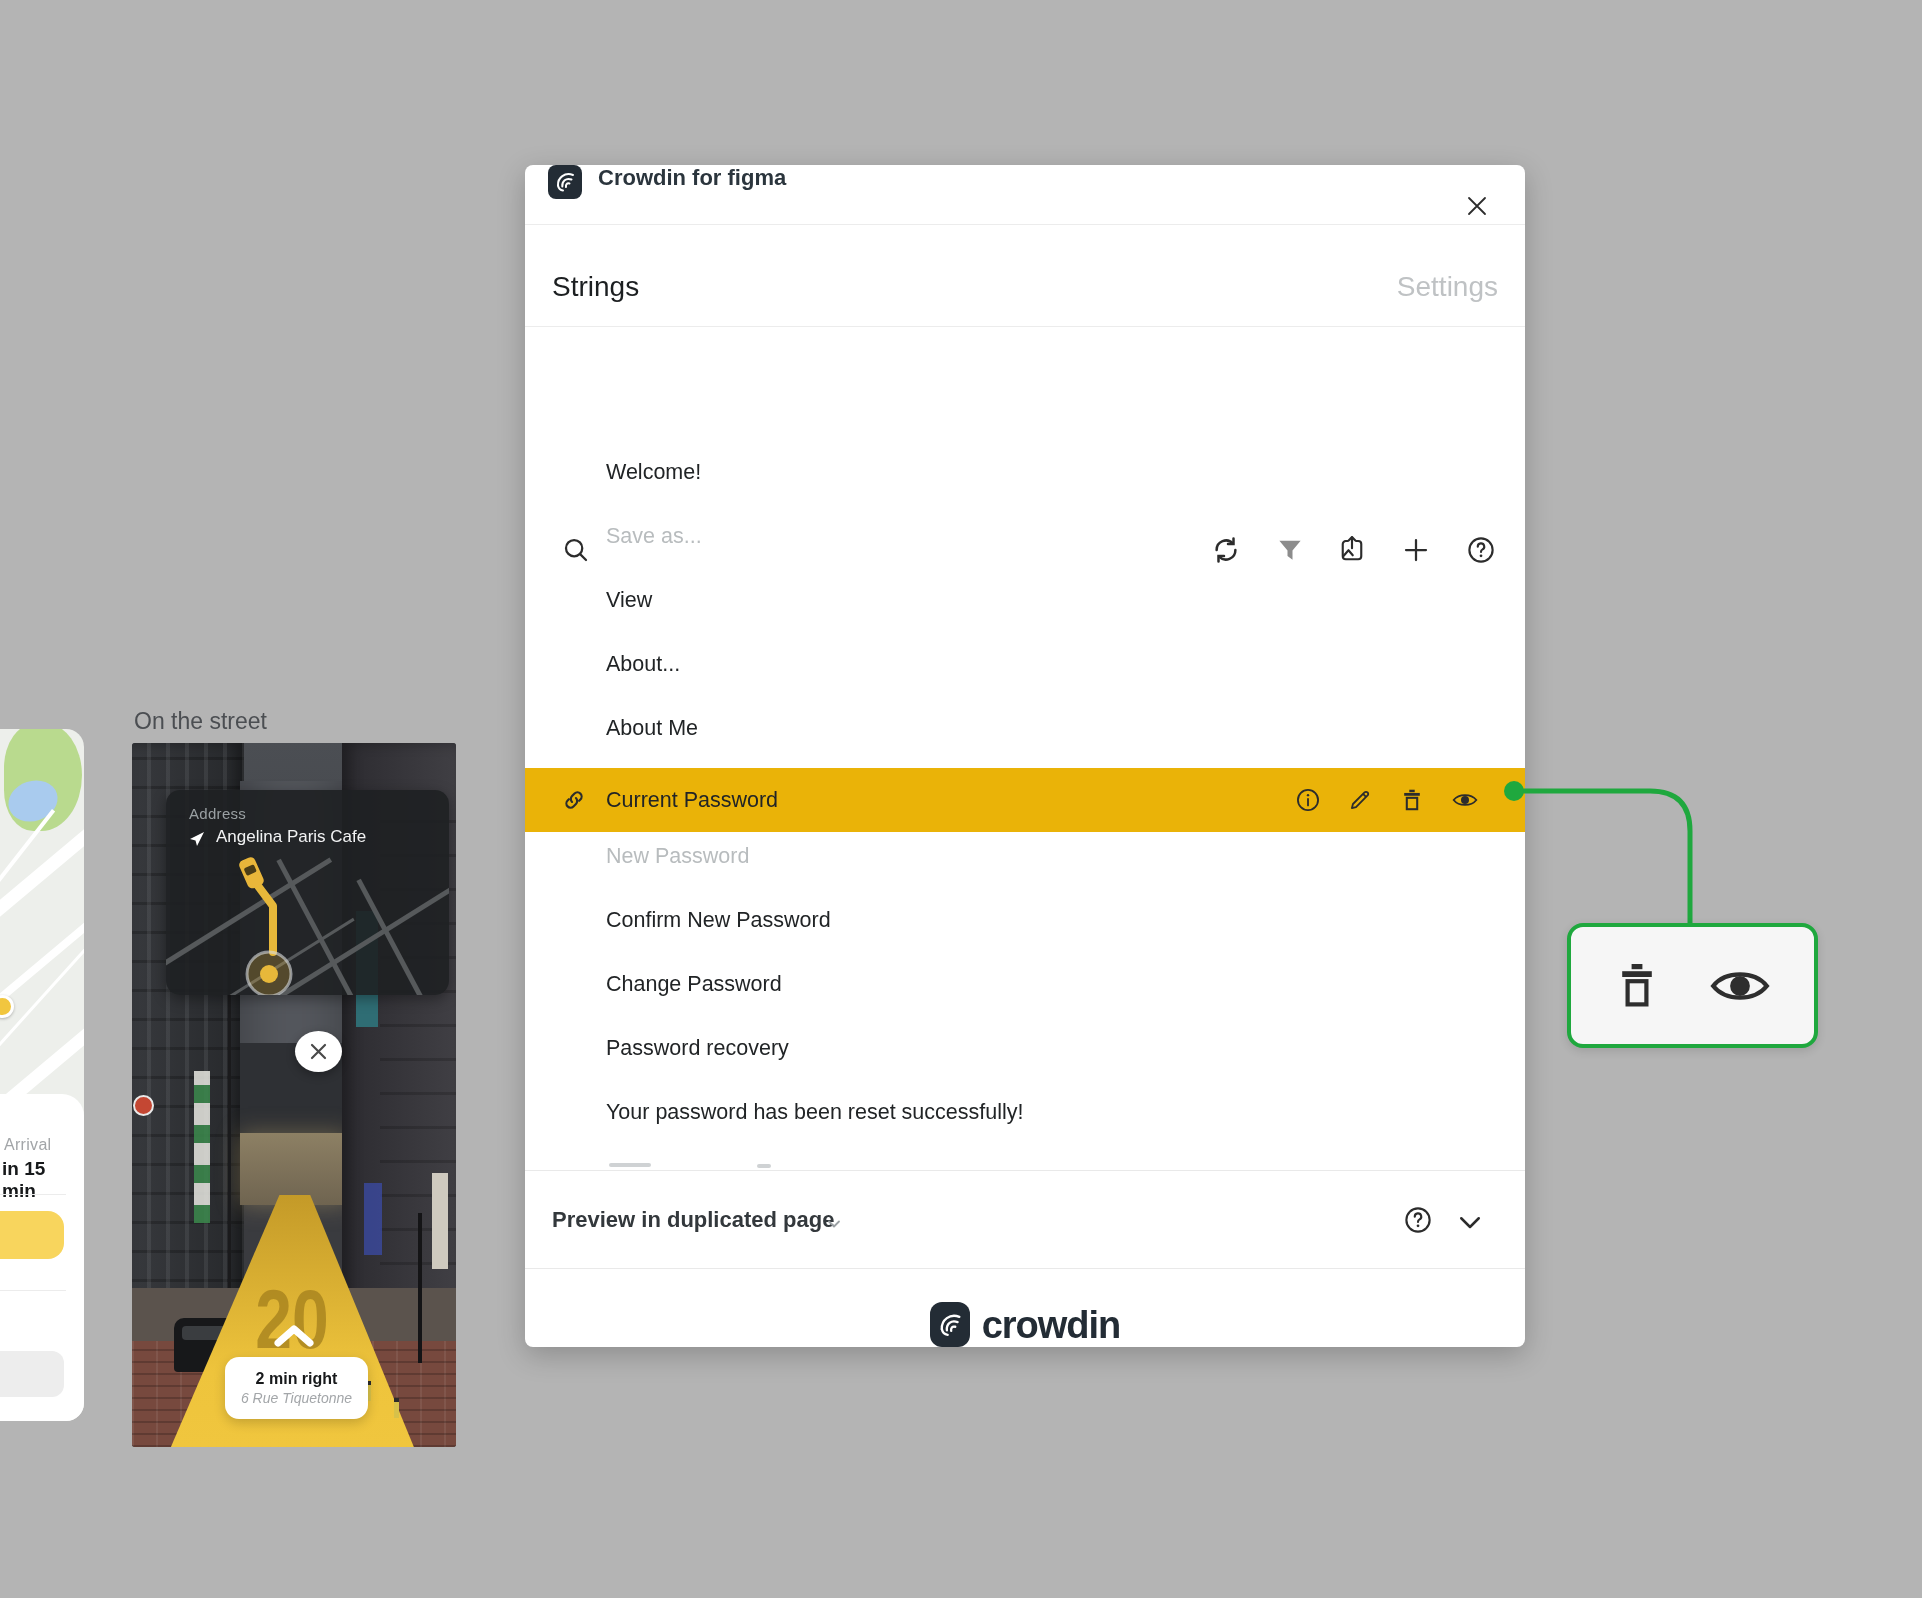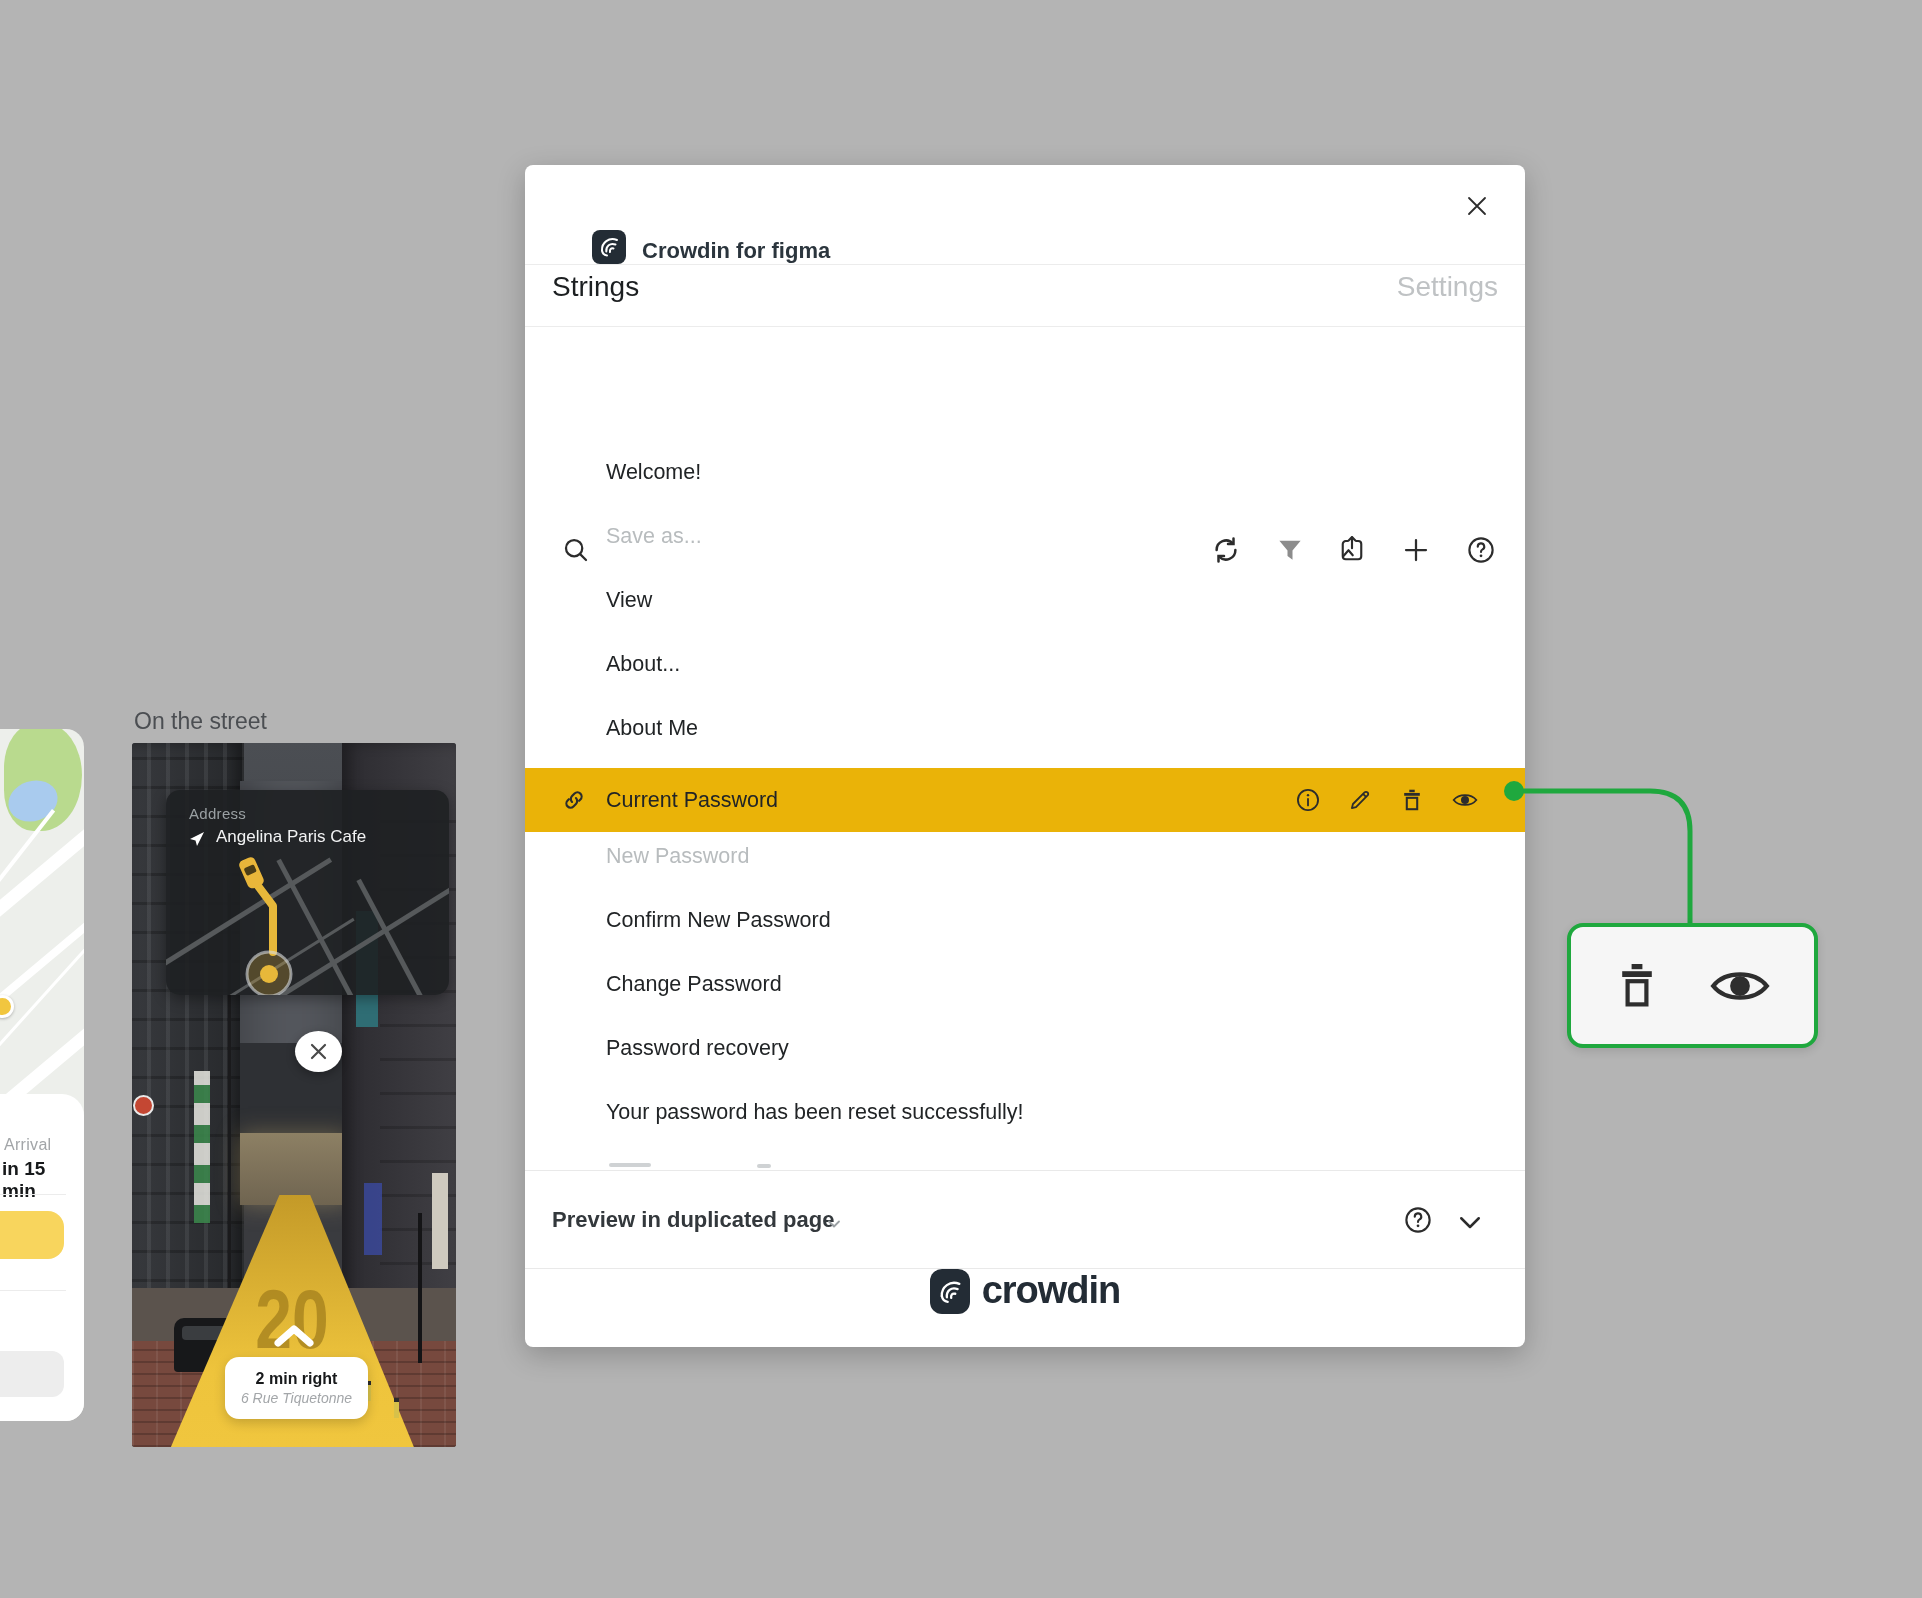--- a/index.html
+++ b/index.html
@@ -76,22 +76,22 @@
   .dir-card { position:absolute; left:93px; top:614px; width:143px; height:62px; background:#fff; border-radius:14px;
               display:flex; flex-direction:column; align-items:center; justify-content:center; gap:2px;
               box-shadow:0 4px 12px rgba(0,0,0,.18); }
   .dir-card .p { font-size:16px; font-weight:bold; color:#17191b; }
   .dir-card .s { font-size:14px; color:#a3a6a9;font-style:italic; }
   .chev-up { position:absolute; left:140px; top:582px; }
 
   
   .modal { left:525px; top:165px; width:1000px; height:1182px; background:#ffffff; border-radius:8px;
            box-shadow:0 8px 28px rgba(0,0,0,.22); }
-  .m-header { position:absolute; left:0; top:0; width:100%; height:100px; border-bottom:1px solid #ececec;
-              display:flex; align-items:flex-end;padding-left:44px; }
+  .m-header { position:absolute; left:0; top:0; width:100%; height:60px; border-bottom:1px solid #ececec;
+              display:flex; align-items:flex-start; }
   .m-logo { width:34px; height:34px; margin-left:23px; background:#232c35; border-radius:8px;
             display:flex; align-items:center; justify-content:center; }
   .m-title { margin-left:16px; font-size:22px; font-weight:bold; color:#2b353d; }
   .m-close { position:absolute; right:33px; top:26px; width:30px; height:30px; display:flex; align-items:center; justify-content:center; cursor:pointer; }
   .m-tabs { position:absolute; left:0; top:82px; width:100%; height:80px; border-bottom:1px solid #ececec;
             display:flex; align-items:center; justify-content:space-between; padding:0 27px; }
   .tab-strings  { font-size:28px; color:#1c1f21; }
   .tab-settings { font-size:28px; color:#bfc2c4; }
   .m-toolbar { position:absolute; left:0; top:162px; width:100%; height:122px; }
   .search-glyph { position:absolute; left:36px; top:208px; color:#2c2c2c; }
@@ -112,21 +112,21 @@
   .row-actions { position:absolute; right:46px; top:0; height:64px; display:flex; align-items:center; gap:26px; color:#2c2c2c; }
   .remnant { position:absolute; background:#cfd2d4; height:4px; border-radius:2px; }
 
   .m-footer { position:absolute; left:0; top:1005px; width:100%; height:98px; border-top:1px solid #e9e9e9; }
   .f-label { position:absolute; left:27px; top:36px; font-size:22px; font-weight:bold; color:#33383c; }
   .f-chev-sm { position:absolute; left:300px; top:44px; color:#9aa0a3; }
   .f-help { position:absolute; left:876px; top:32px; width:34px; height:34px; display:flex; align-items:center; justify-content:center; color:#2c2c2c; cursor:pointer; }
   .f-chev { position:absolute; left:928px; top:34px; width:34px; height:34px; display:flex; align-items:center; justify-content:center; color:#2c2c2c; cursor:pointer; }
 
   .m-brand { position:absolute; left:0; top:1103px; width:100%; height:79px; border-top:1px solid #e9e9e9;
-             display:flex; align-items:flex-start; justify-content:center; gap:12px; }
+             display:flex; align-items:flex-end; justify-content:center; gap:12px; }
   .b-logo { width:40px; height:45px; background:#232c35; border-radius:12px; display:flex; align-items:center; justify-content:center; }
   .b-word { font-size:38px; font-weight:bold; color:#232c35; letter-spacing:-1px; }
 
   
   .callout { left:1567px; top:923px; width:251px; height:125px; background:#f6f6f6;
              border:4px solid #1fa83e; border-radius:16px; box-shadow:0 3px 10px rgba(0,0,0,.12);
              display:flex; align-items:center; justify-content:center; gap:46px; color:#2e2e2e; }
   .connector { left:1502px; top:779px; width:210px; height:150px; pointer-events:none; }
 </style>
 </head>

